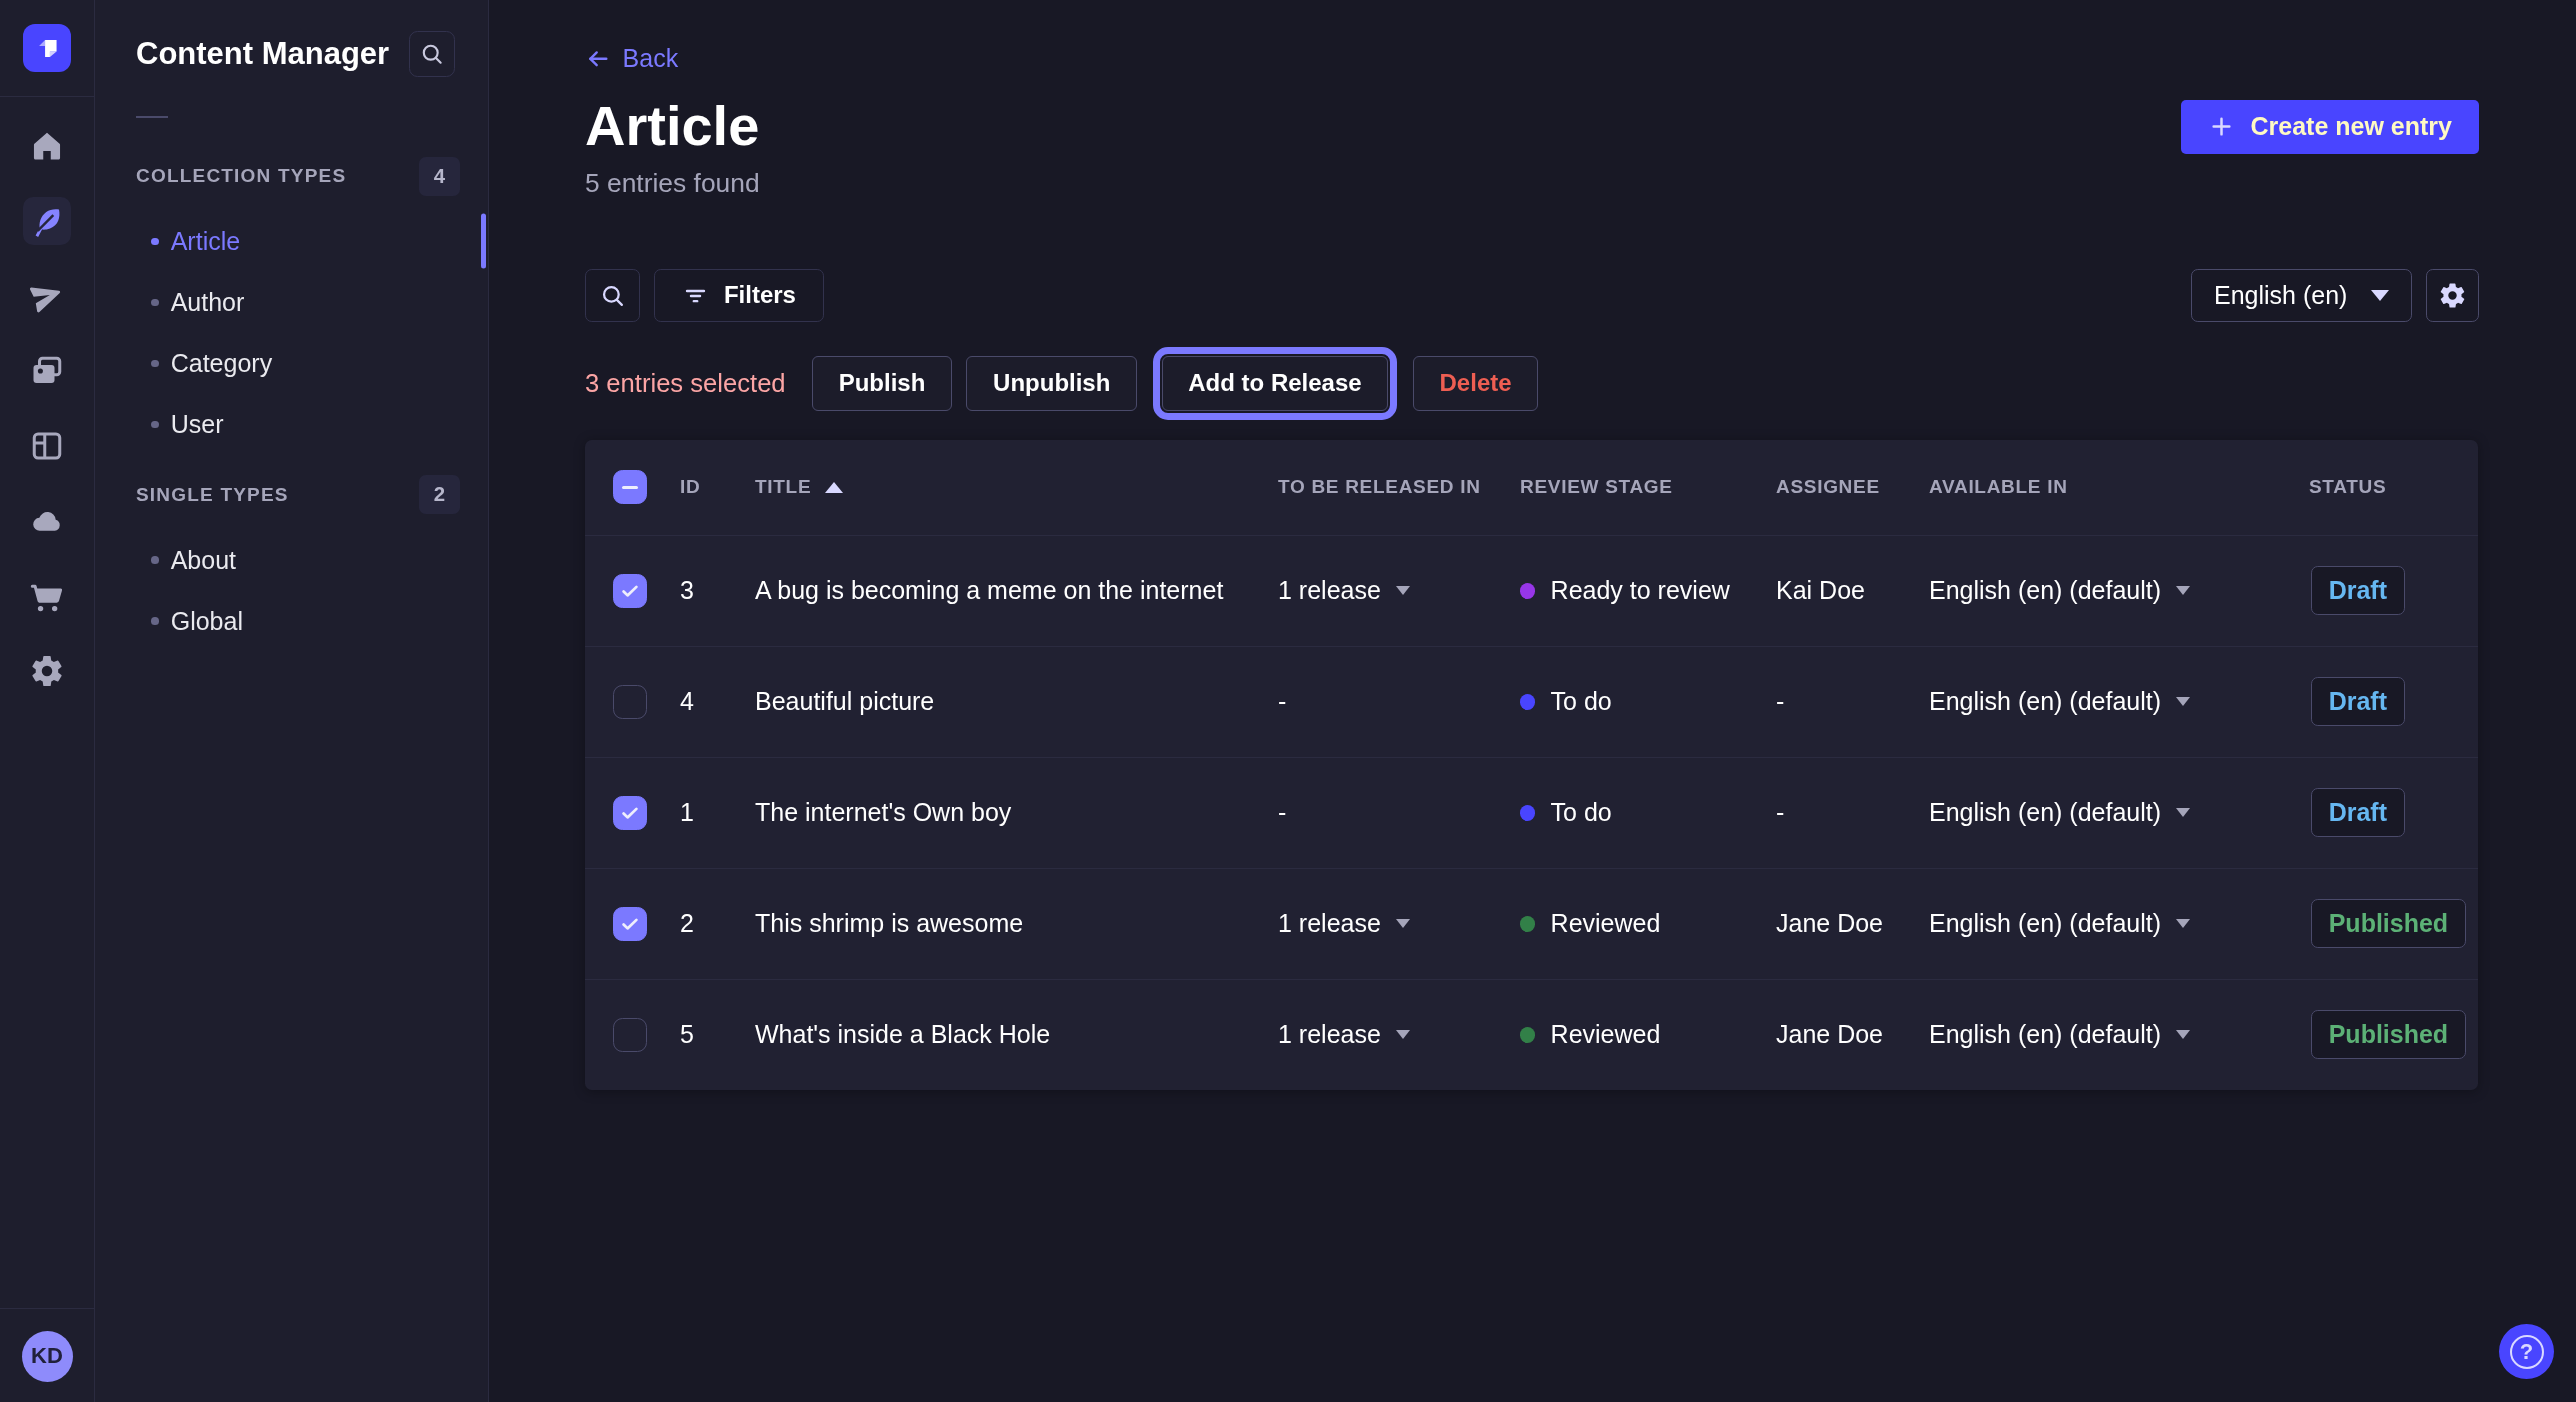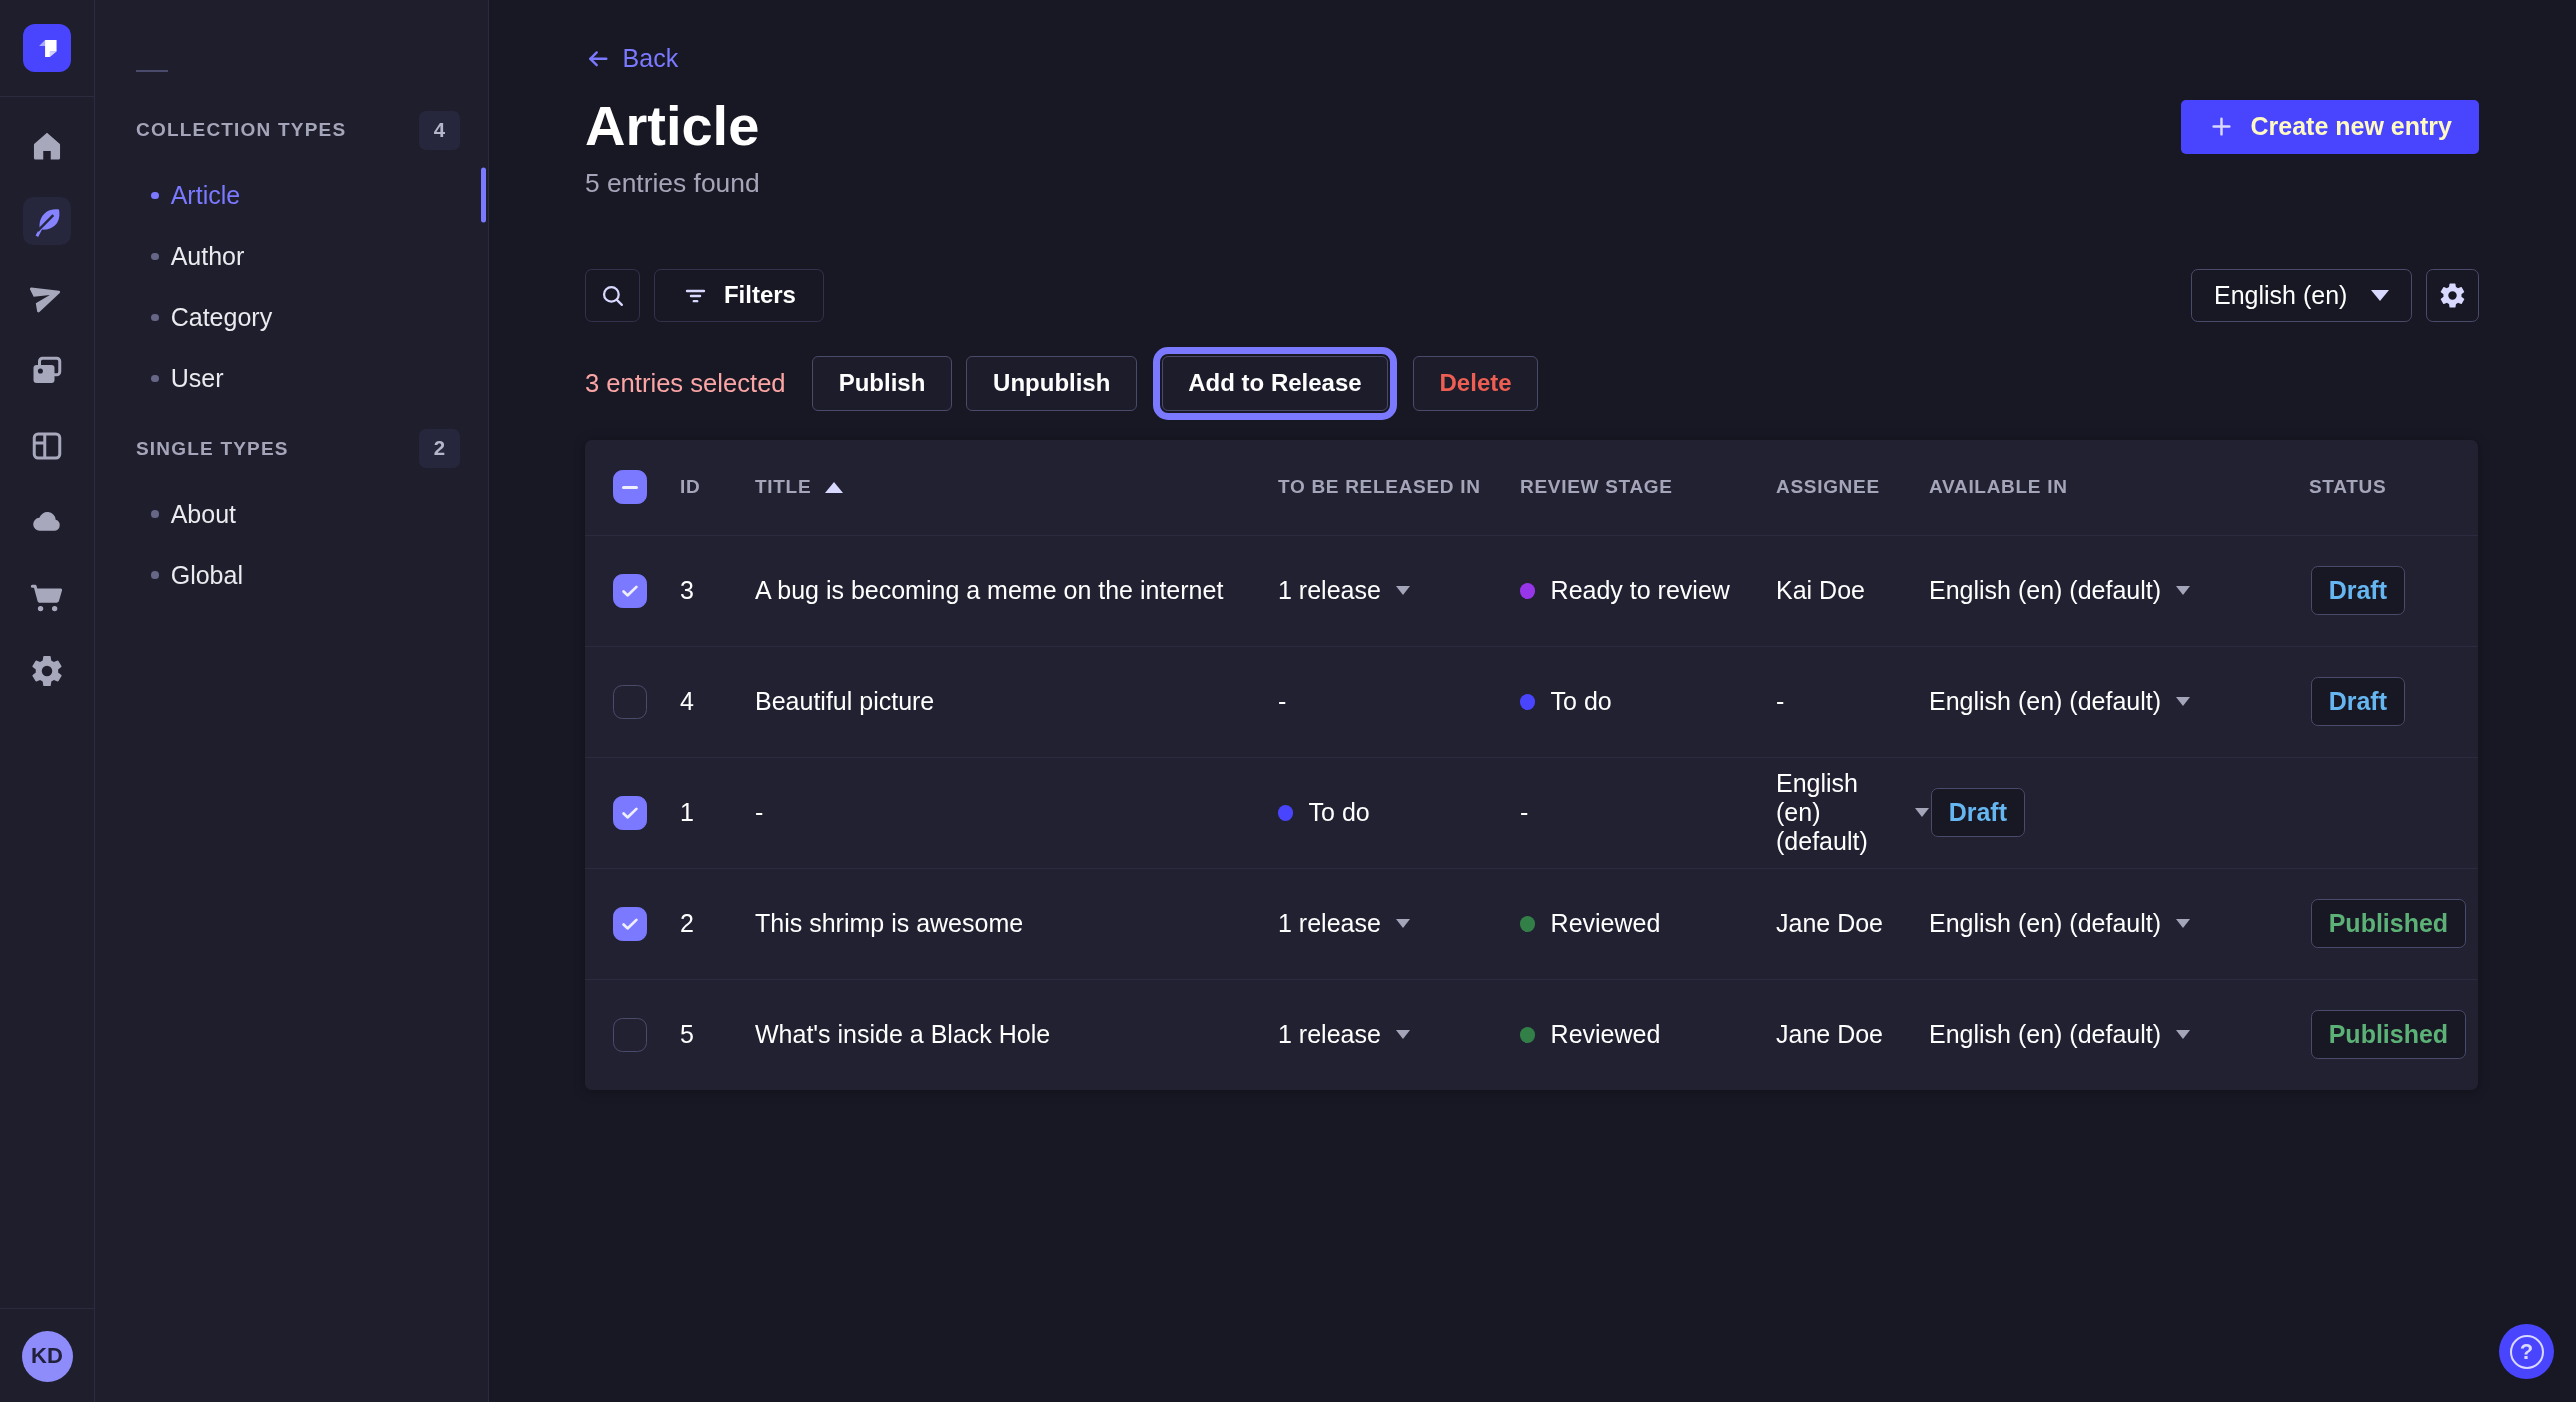--- a/index.html
+++ b/index.html
@@ -232,20 +232,29 @@
           </svg>
       </button>
     </div>
     <div class="rail-bottom">
       <div class="rail-divider"></div>
       <div class="avatar">KD</div>
     </div>
   </nav>
 
   <aside class="sidebar">
+    <div class="sidebar-header">
+      <h1 class="sidebar-title">Content Manager</h1>
+      <button class="sidebar-search-btn">
+        <svg viewBox="0 0 24 24">
+            <circle cx="11" cy="11" r="6.5" fill="none" stroke="currentColor" stroke-width="2"></circle>
+            <path d="M15.9 15.9 20.3 20.3" stroke="currentColor" stroke-width="2" stroke-linecap="round"></path>
+          </svg>
+      </button>
+    </div>
     <div class="short-divider"></div>
 
     <section class="section">
       <div class="section-head">
         <span class="section-label">COLLECTION TYPES</span>
         <span class="count-badge">4</span>
       </div>
       <ul class="nav-list">
 
           <li class="nav-item active">
@@ -421,20 +430,21 @@
 
           <div class="trow">
             <div class="cell cb-cell">
               <div class="checkbox checked">
                 <svg class="check" viewBox="0 0 24 24">
                   <path d="M5 12.5l4.3 4.3L19 7.5" fill="none" stroke="#eeeefc" stroke-width="3" stroke-linecap="round" stroke-linejoin="round"></path>
                 </svg>
               </div>
             </div>
             <div class="cell">1</div>
+            <div class="cell">The internet's Own boy</div>
             <div class="cell">
               <span>-</span>
 
             </div>
             <div class="cell">
               <span class="dot" style="background: rgb(73, 69, 255);"></span>
               <span>To do</span>
             </div>
             <div class="cell">-</div>
             <div class="cell">

